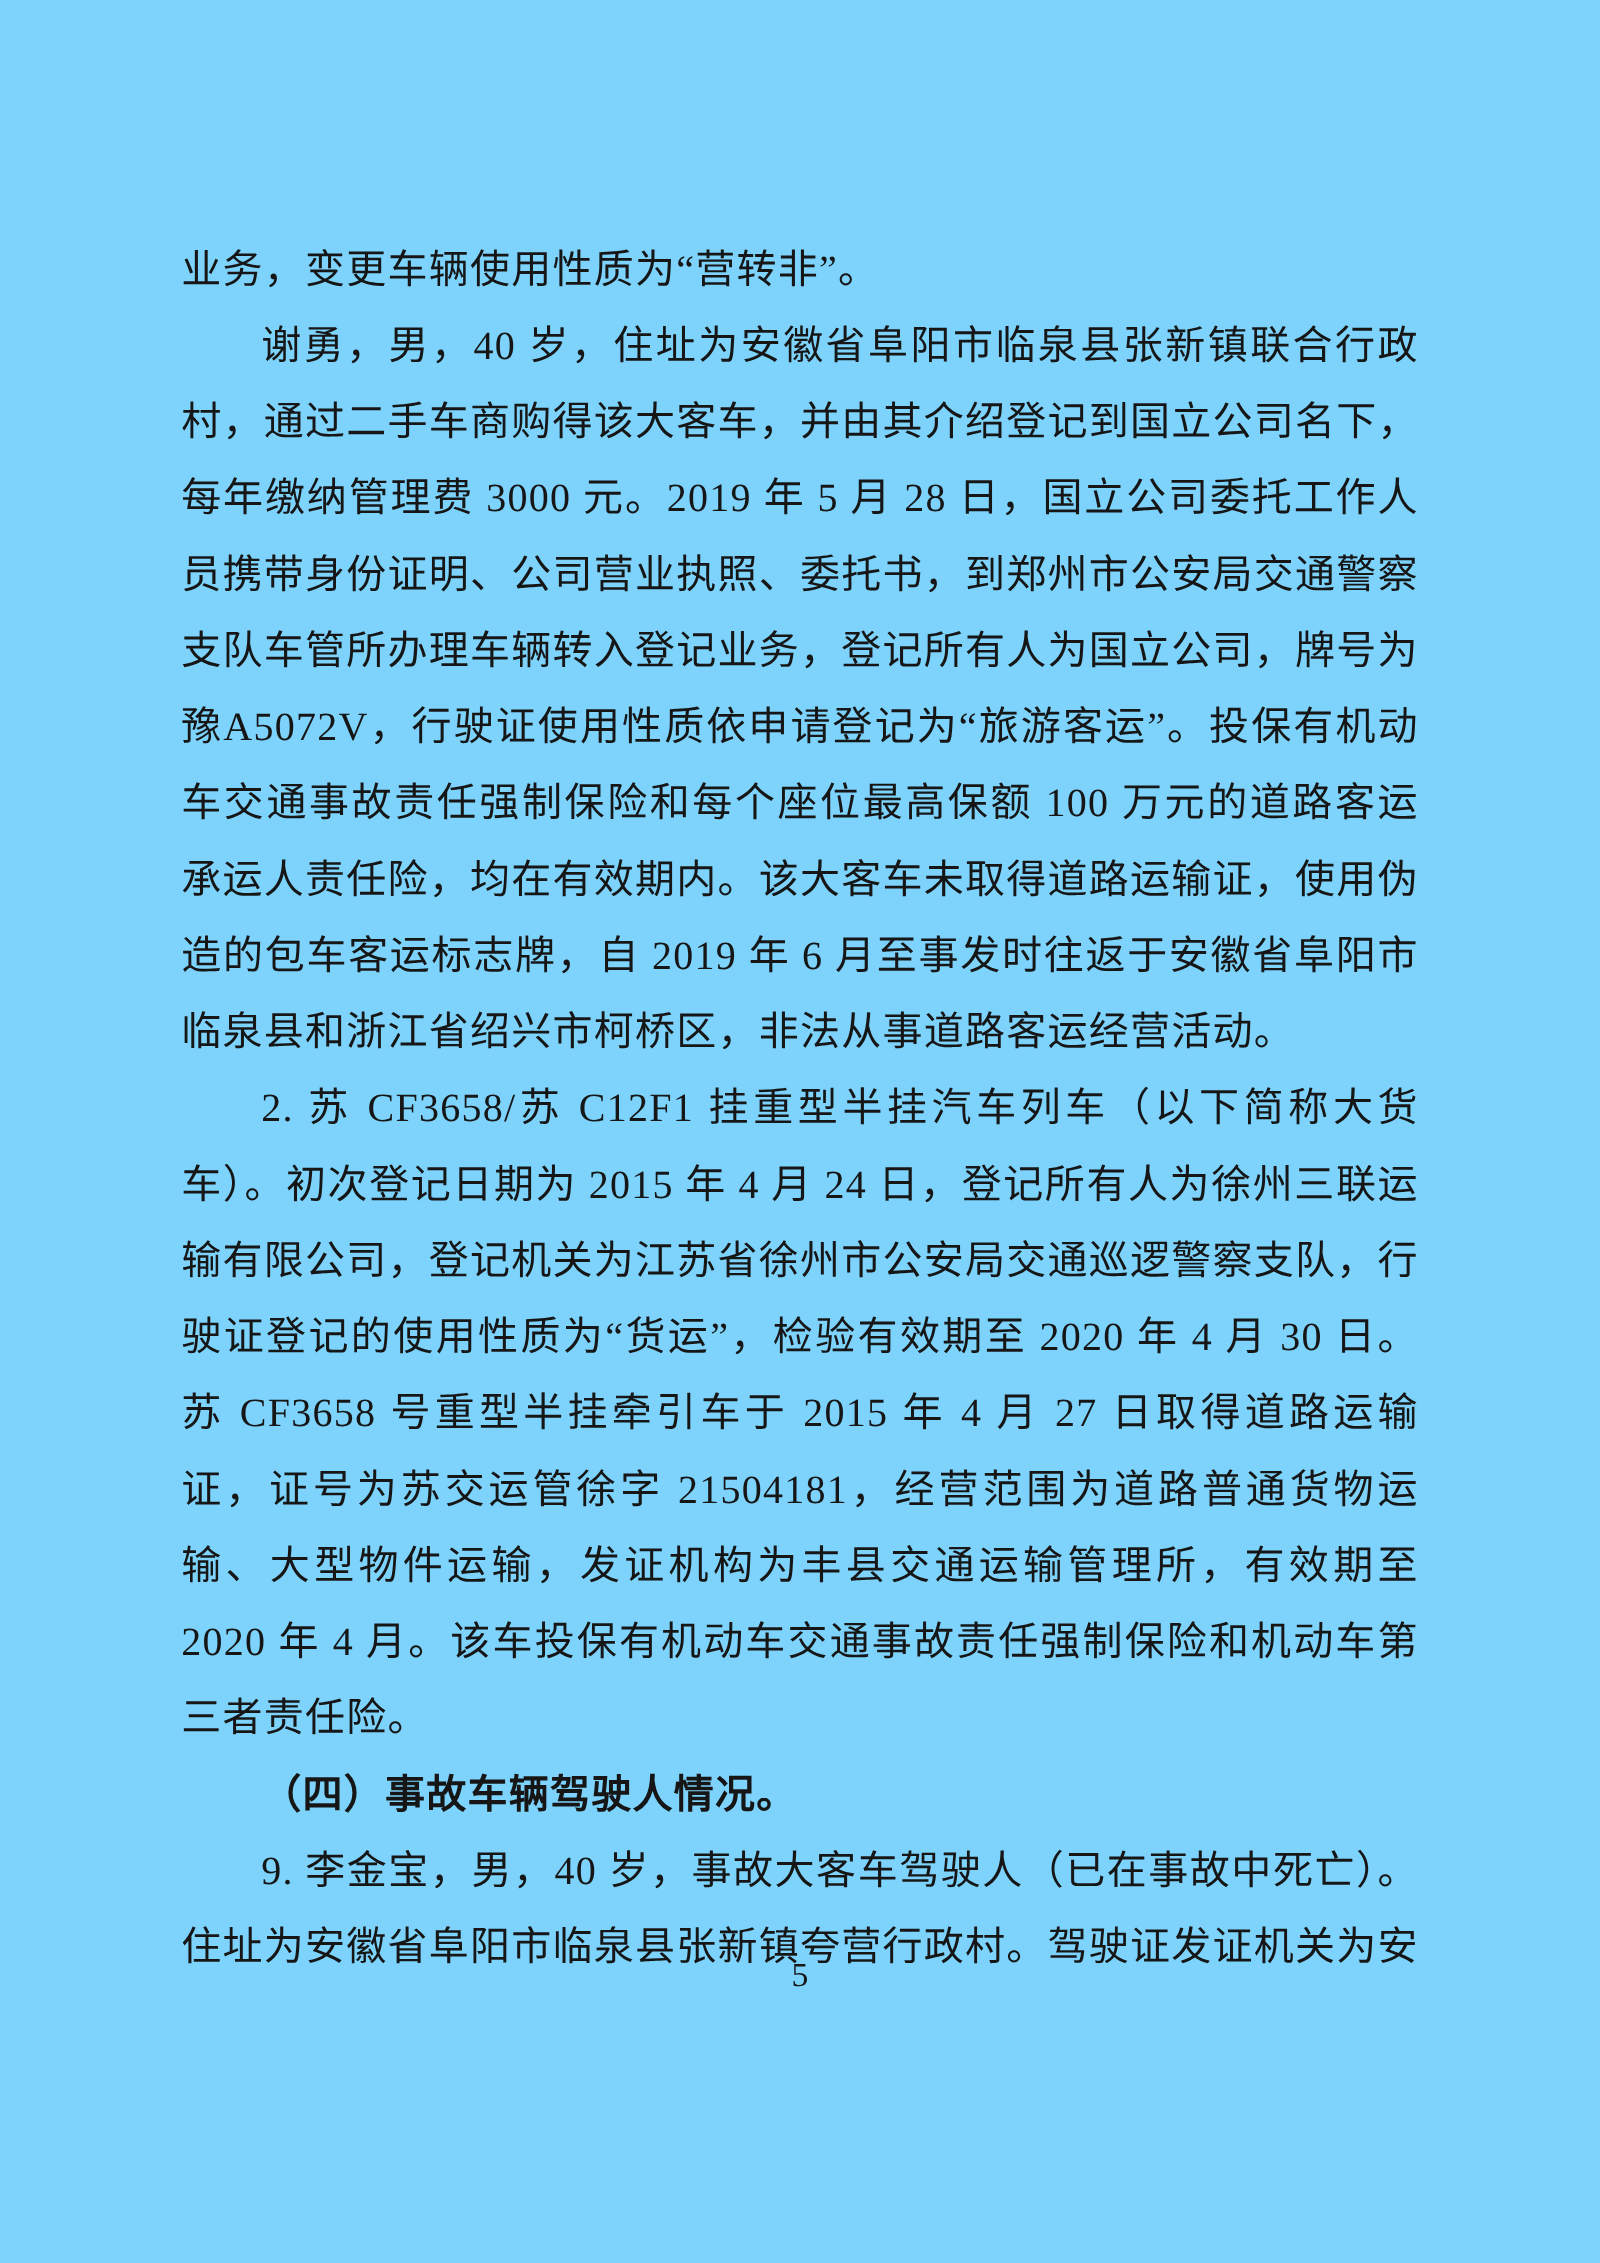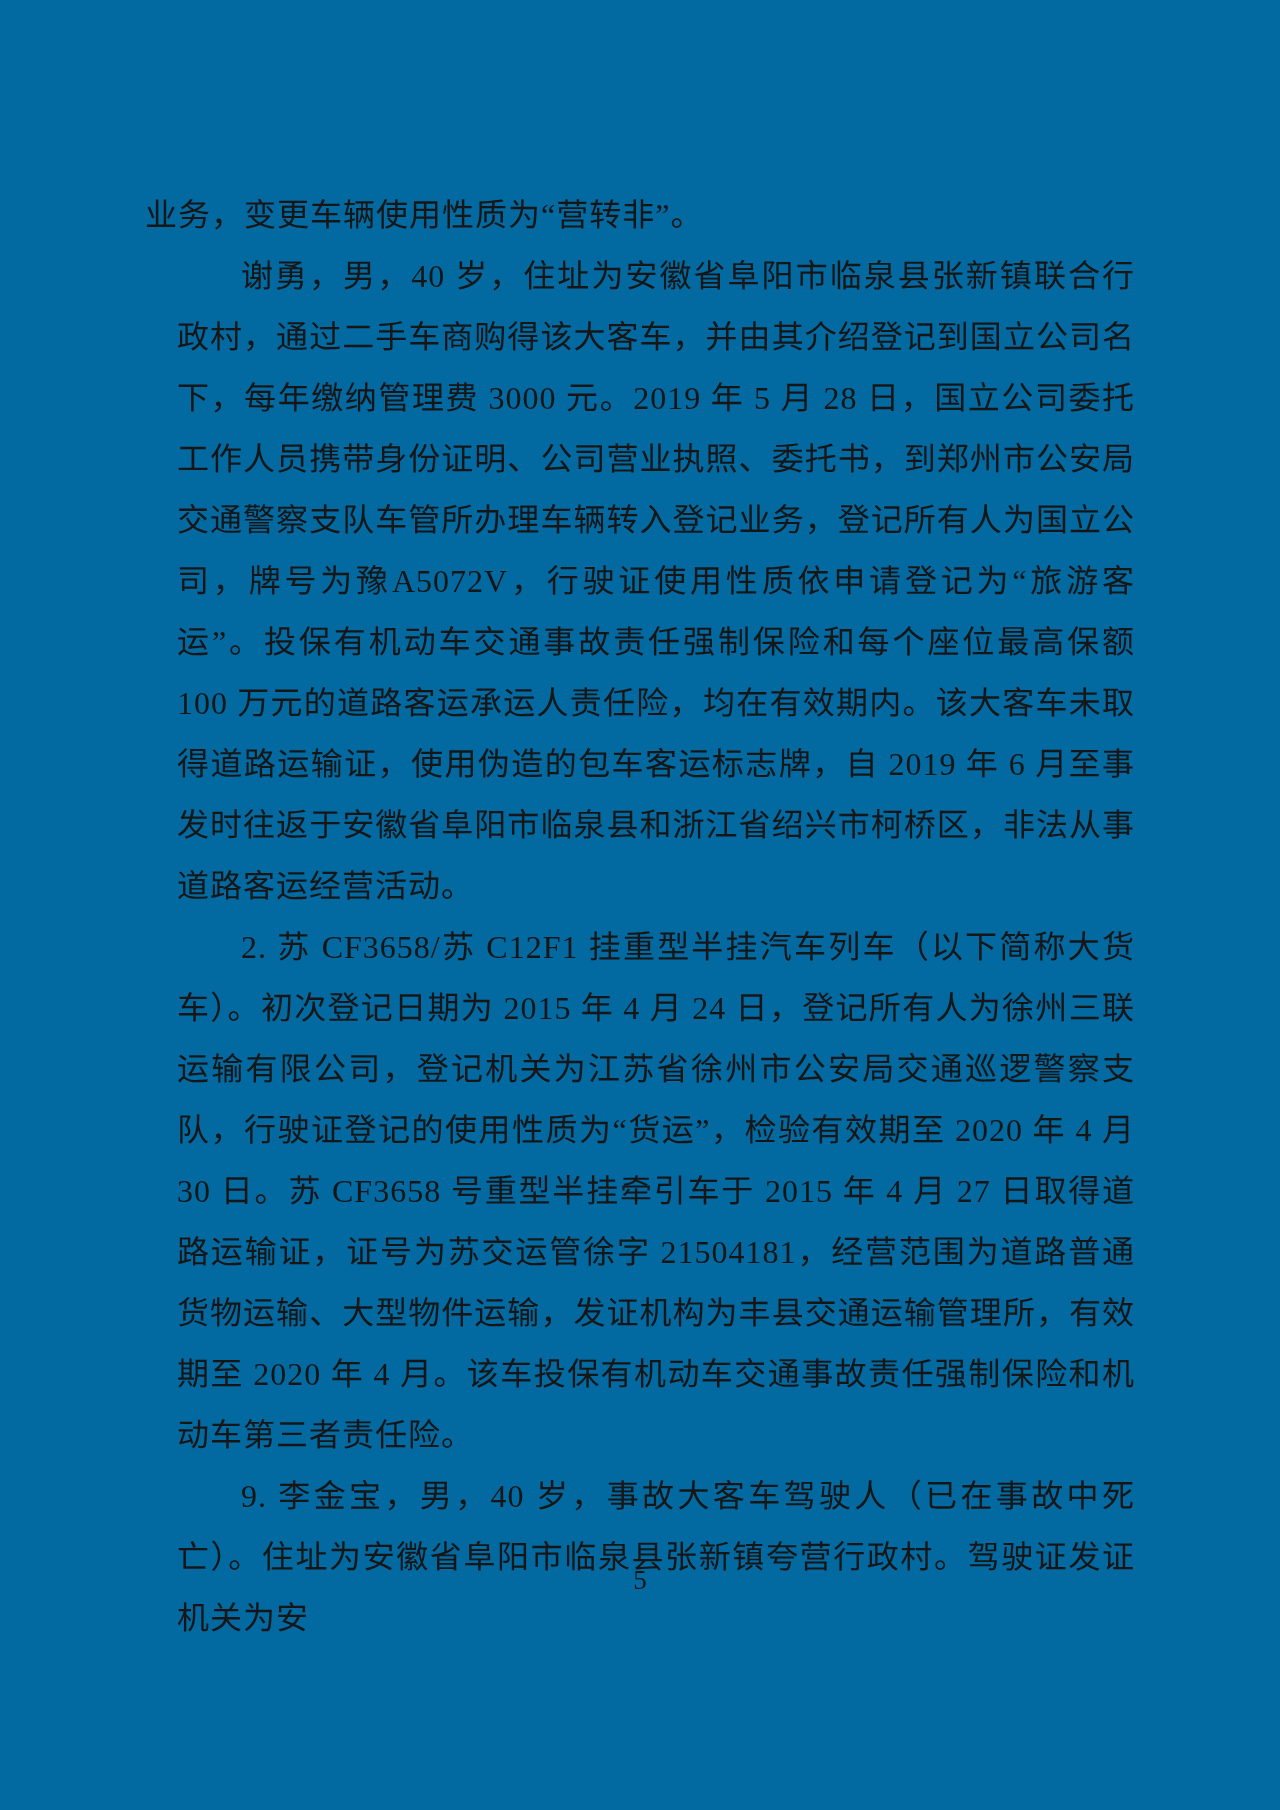--- a/index.html
+++ b/index.html
@@ -5,21 +5,21 @@
 <style>
   html, body {
     margin: 0;
     padding: 0;
     background: #ffffff;
   }
   .page {
     position: relative;
     width: 1280px;
     height: 1810px;
-    background: #0369a1;
+    background: #7dd3fc;
     overflow: hidden;
     font-family: "Liberation Serif", "DejaVu Serif", serif;
   }
   .content {
     position: absolute;
     top: 185px;
     left: 145px;
     width: 990px;
     color: #161616;
     font-size: 32px;
@@ -27,21 +27,20 @@
     text-align: justify;
     text-justify: inter-character;
     letter-spacing: 1px;
   }
   .content p {
     margin: 0;
     padding: 0;
   }
   .content p.indent {
     text-indent: 2em;
-    margin-left: 32px;
   }
   .content p.heading {
     font-weight: bold;
   }
   .page-footer {
     position: absolute;
     top: 1562px;
     left: 0;
     width: 100%;
     text-align: center;
@@ -52,17 +51,18 @@
   }
 </style>
 </head>
 <body>
 
 <div class="page">
   <div class="content">
     <p>业务，变更车辆使用性质为“营转非”。</p>
     <p class="indent">谢勇，男，40 岁，住址为安徽省阜阳市临泉县张新镇联合行政村，通过二手车商购得该大客车，并由其介绍登记到国立公司名下，每年缴纳管理费 3000 元。2019 年 5 月 28 日，国立公司委托工作人员携带身份证明、公司营业执照、委托书，到郑州市公安局交通警察支队车管所办理车辆转入登记业务，登记所有人为国立公司，牌号为豫A5072V，行驶证使用性质依申请登记为“旅游客运”。投保有机动车交通事故责任强制保险和每个座位最高保额 100 万元的道路客运承运人责任险，均在有效期内。该大客车未取得道路运输证，使用伪造的包车客运标志牌，自 2019 年 6 月至事发时往返于安徽省阜阳市临泉县和浙江省绍兴市柯桥区，非法从事道路客运经营活动。</p>
     <p class="indent">2. 苏 CF3658/苏 C12F1 挂重型半挂汽车列车（以下简称大货车）。初次登记日期为 2015 年 4 月 24 日，登记所有人为徐州三联运输有限公司，登记机关为江苏省徐州市公安局交通巡逻警察支队，行驶证登记的使用性质为“货运”，检验有效期至 2020 年 4 月 30 日。苏 CF3658 号重型半挂牵引车于 2015 年 4 月 27 日取得道路运输证，证号为苏交运管徐字 21504181，经营范围为道路普通货物运输、大型物件运输，发证机构为丰县交通运输管理所，有效期至 2020 年 4 月。该车投保有机动车交通事故责任强制保险和机动车第三者责任险。</p>
+    <p class="indent heading">（四）事故车辆驾驶人情况。</p>
     <p class="indent">9. 李金宝，男，40 岁，事故大客车驾驶人（已在事故中死亡）。住址为安徽省阜阳市临泉县张新镇夸营行政村。驾驶证发证机关为安</p>
   </div>
 
   <div class="page-footer">5</div>
 </div>
 
 </body></html>

